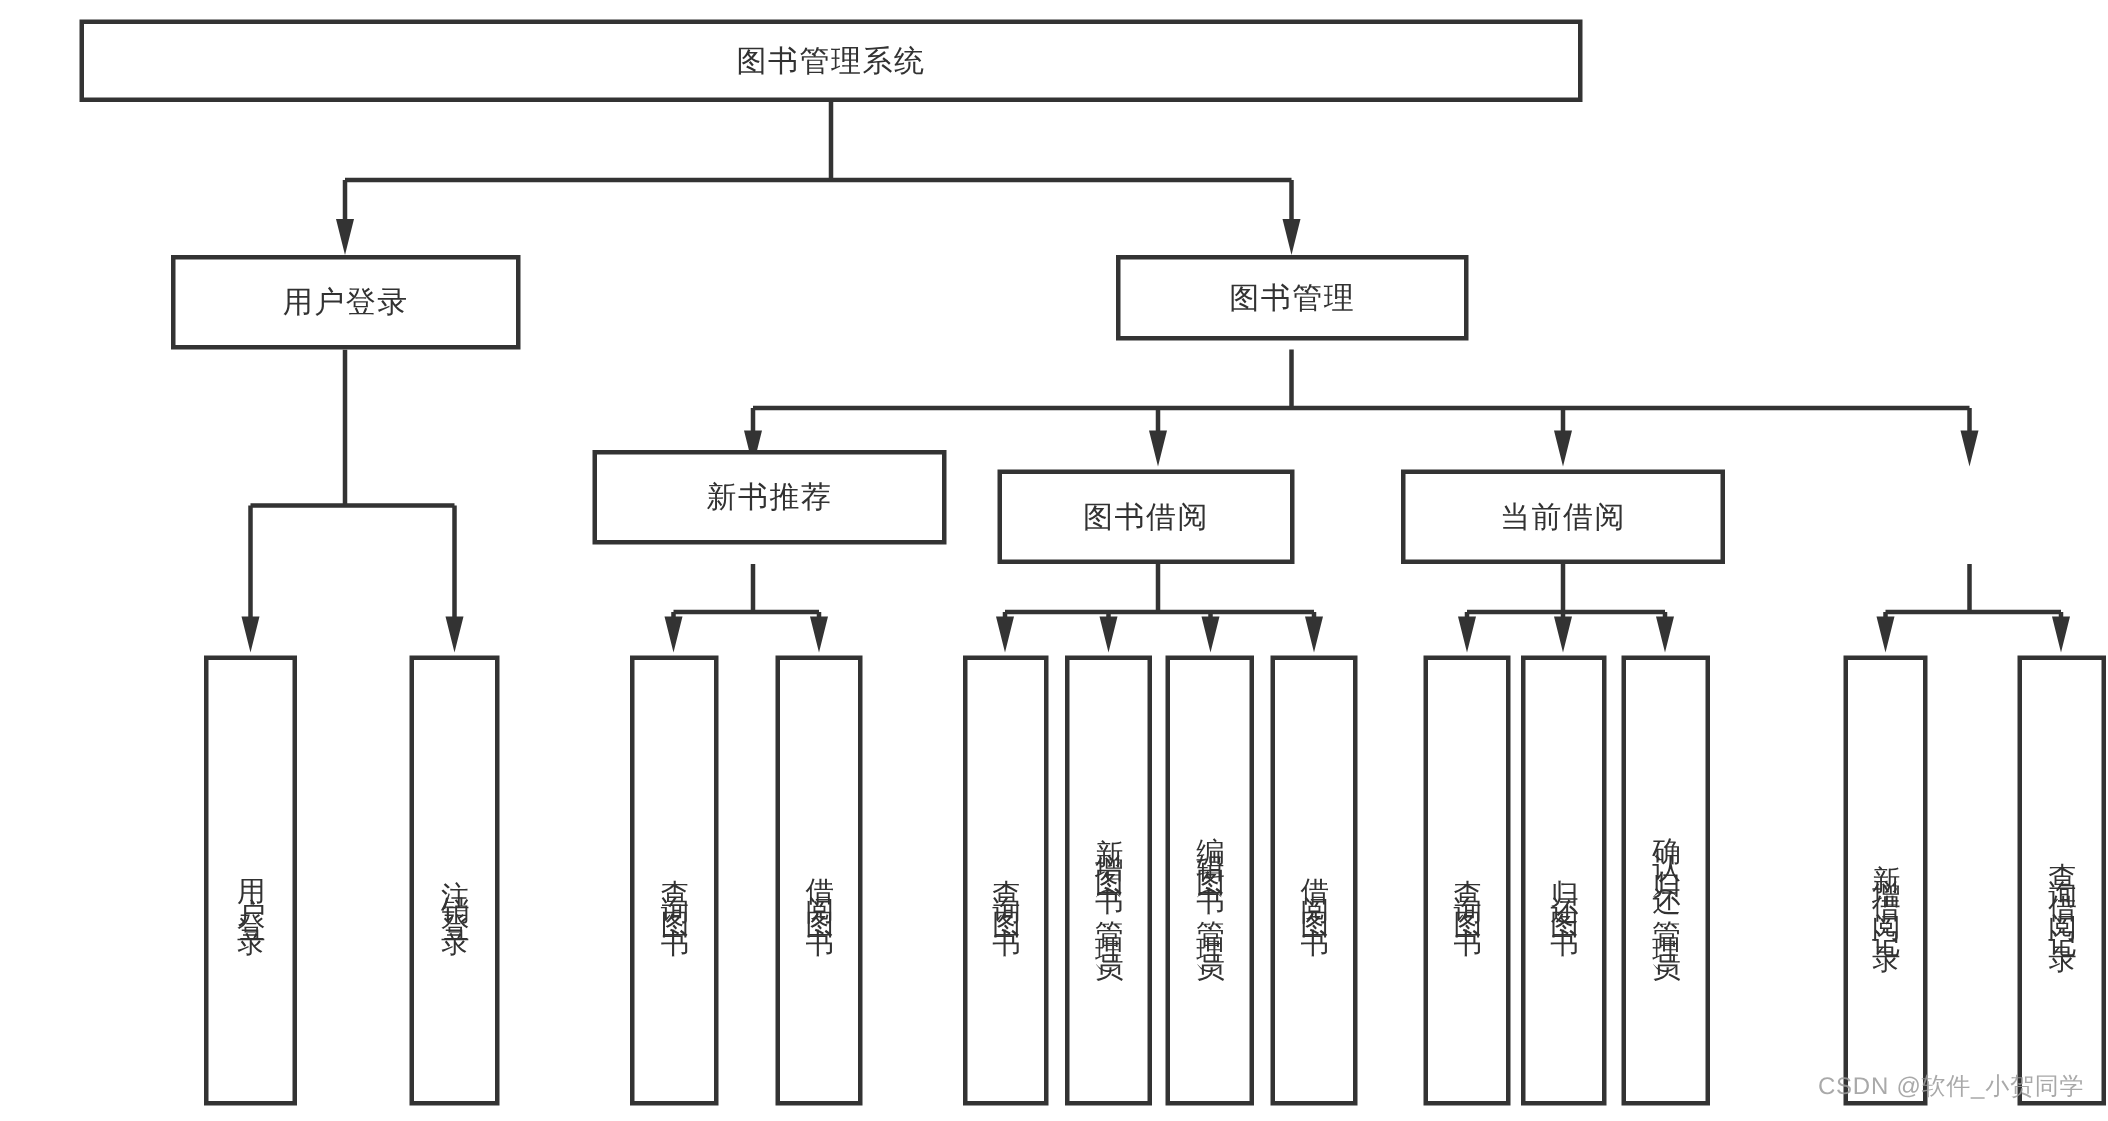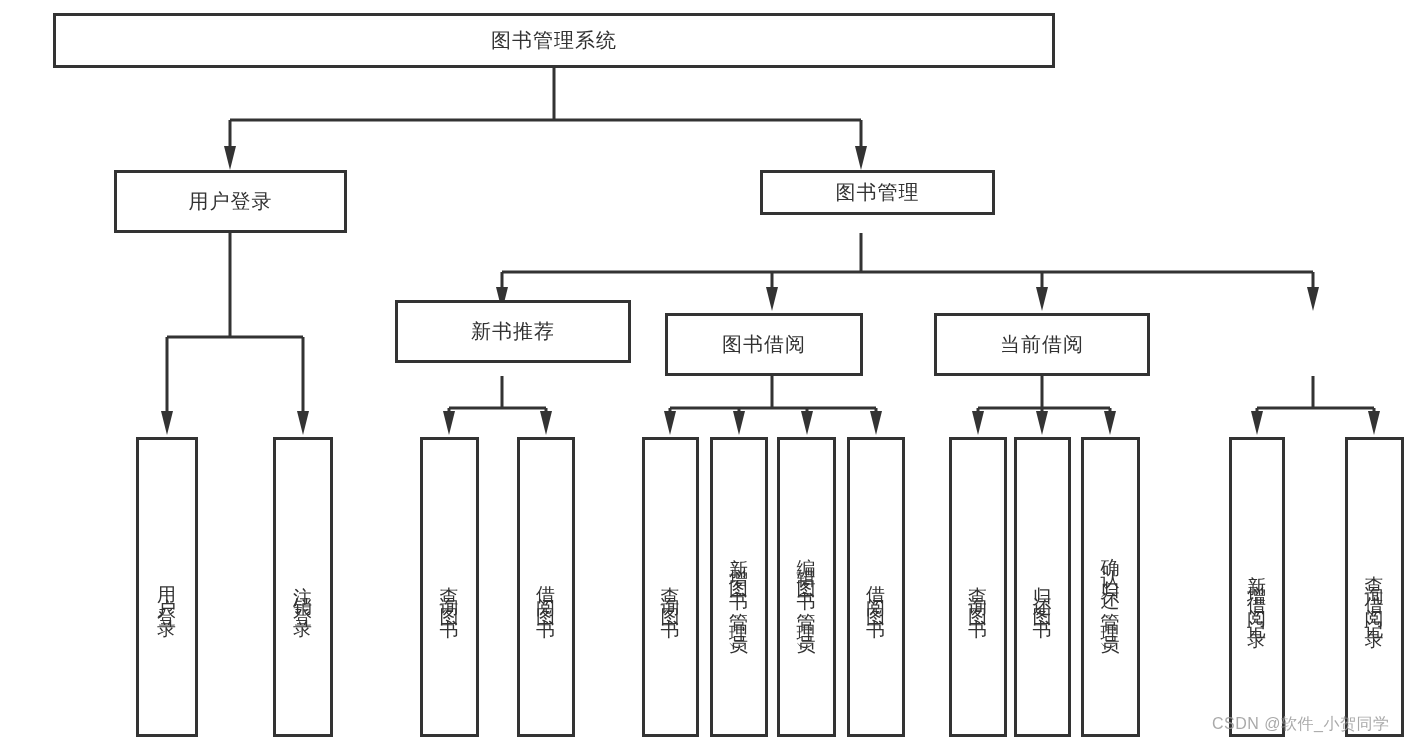--- a/index.html
+++ b/index.html
@@ -93,21 +93,21 @@
       <polygon points="1010,435 1004,411 1016,411"></polygon>
       <polygon points="1078,435 1072,411 1084,411"></polygon>
       <polygon points="1225,435 1219,411 1231,411"></polygon>
       <polygon points="1342,435 1336,411 1348,411"></polygon>
     </g>
   </svg>
 
   <div class="box h" style="left:21px; top:13px; width:1002px; height:55px;">图书管理系统</div>
 
   <div class="box h" style="left:82px; top:170px; width:233px; height:63px;">用户登录</div>
-  <div class="box h" style="left:728px; top:170px; width:235px; height:45px;">图书管理</div>
+  <div class="box h" style="left:712px; top:170px; width:235px; height:57px;">图书管理</div>
 
   <div class="box h" style="left:363px; top:300px; width:236px; height:63px;">新书推荐</div>
   <div class="box h" style="left:633px; top:313px; width:198px; height:63px;">图书借阅</div>
   <div class="box h" style="left:902px; top:313px; width:216px; height:63px;">当前借阅</div>
 
   <div class="box v" style="left:104px; top:437px; width:62px; height:300px;">用户登录</div>
   <div class="box v" style="left:241px; top:437px; width:60px; height:300px;">注销登录</div>
 
   <div class="box v" style="left:388px; top:437px; width:59px; height:300px;">查询图书</div>
   <div class="box v" style="left:485px; top:437px; width:58px; height:300px;">借阅图书</div>

